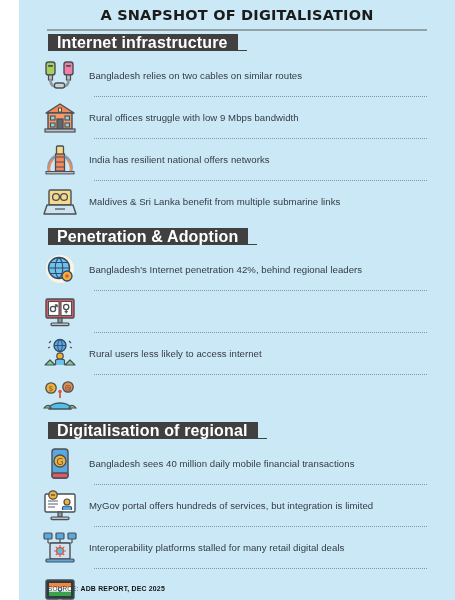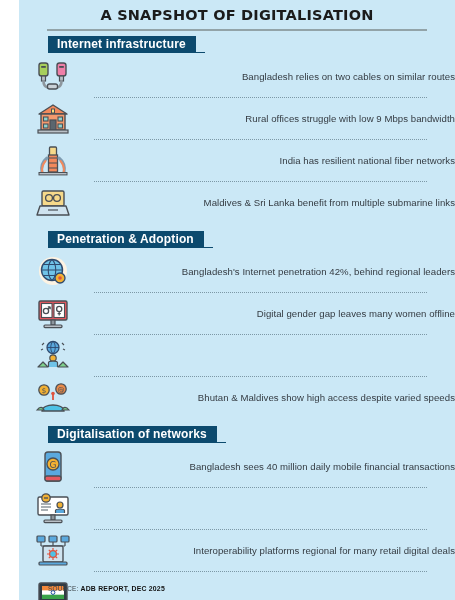--- a/index.html
+++ b/index.html
@@ -3,24 +3,24 @@
 <meta charset="utf-8">
 <style>
   html,body{margin:0;padding:0;background:#ffffff;}
   body{width:455px;height:600px;overflow:hidden;font-family:"Liberation Sans",sans-serif;}
   #poster{position:relative;width:455px;height:600px;background:#ffffff;box-sizing:border-box;}
   #panel{position:absolute;left:19px;top:0;width:436px;height:600px;background:#cbe8f6;box-sizing:border-box;}
   .title{position:absolute;left:0;top:7px;width:436px;text-align:center;font-size:14.5px;font-weight:bold;letter-spacing:.2px;color:#1b1b1b;font-family:"DejaVu Sans",sans-serif;}
   .rule{position:absolute;left:28px;top:29px;width:380px;height:2px;background:#7f8c8d;opacity:.75;}
   .sections{position:absolute;left:0;top:34px;width:436px;}
   .section{margin:0 0 6px 0;}
-  .band{position:relative;display:inline-block;height:17px;line-height:17px;background:#0c4a6e;color:#ffffff;font-size:12px;font-weight:bold;padding:0 19px 0 9px;margin-left:29px;letter-spacing:.15px;}
+  .band{position:relative;display:inline-block;height:17px;line-height:17px;background:#404040;color:#ffffff;font-size:16px;font-weight:bold;padding:0 19px 0 9px;margin-left:29px;letter-spacing:.15px;}
   .band:after{content:"";position:absolute;right:0;top:0;width:0;height:0;border-top:8.5px solid #cbe8f6;border-bottom:8.5px solid #cbe8f6;border-right:9px solid #cbe8f6;}
   .rows{margin-top:3px;}
-  .row{display:flex;align-items:center;min-height:41px;padding-left:11px;box-sizing:border-box;justify-content:space-between;}
+  .row{display:flex;align-items:center;min-height:41px;padding-left:18px;box-sizing:border-box;}
   .icon-cell{width:46px;min-width:46px;height:40px;display:flex;align-items:center;justify-content:center;}
   .txt{font-size:9.6px;color:#343b42;line-height:1.25;padding-left:6px;letter-spacing:.05px;}
   .sep{height:0;border-top:1.4px dotted #6f8b99;margin-left:75px;margin-right:28px;opacity:.85;}
   .source{position:absolute;left:29px;bottom:8px;font-size:6.4px;color:#3a4046;letter-spacing:.2px;}
   .source b{font-size:6.9px;color:#111;}
   svg{display:block;}
 </style>
 </head>
 <body>
 
@@ -79,21 +79,21 @@
                 <rect x="14.5" y="3" width="7" height="9" rx="1" fill="#f6d98a" stroke="#4a4f55" stroke-width="1.3"></rect>
                 <rect x="13.5" y="11" width="9" height="17" fill="#f2895c" stroke="#4a4f55" stroke-width="1.3"></rect>
                 <path d="M13.5 14 L22.5 14 M13.5 19 L22.5 19 M13.5 24 L22.5 24" stroke="#4a4f55" stroke-width="1"></path>
                 <path d="M12 14 C7 18, 6 24, 7 29" fill="none" stroke="#7f9bb0" stroke-width="3" stroke-linecap="round"></path>
                 <path d="M24 14 C29 18, 30 24, 29 29" fill="none" stroke="#7f9bb0" stroke-width="3" stroke-linecap="round"></path>
                 <path d="M10.5 17 C7 21, 6.5 25, 7.5 29" fill="none" stroke="#f2895c" stroke-width="2" stroke-linecap="round"></path>
                 <path d="M25.5 17 C29 21, 29.5 25, 28.5 29" fill="none" stroke="#f2895c" stroke-width="2" stroke-linecap="round"></path>
                 <rect x="4" y="28.5" width="28" height="2.4" fill="#b9c0c6" stroke="#4a4f55" stroke-width="1"></rect>
               </svg>
             </div>
-            <div class="txt">India has resilient national fiber networks</div>
+            <div class="txt">India has resilient national offers networks</div>
           </div>
           <div class="sep"></div>
 
           <div class="row">
             <div class="icon-cell">
               <svg width="36" height="34" viewBox="0 0 36 34">
                 <rect x="7" y="5" width="22" height="15" rx="1.5" fill="#f6d98a" stroke="#4a4f55" stroke-width="1.4"></rect>
                 <circle cx="14" cy="12" r="3.4" fill="none" stroke="#4a4f55" stroke-width="1.3"></circle>
                 <circle cx="22" cy="12" r="3.4" fill="none" stroke="#4a4f55" stroke-width="1.3"></circle>
                 <path d="M17.4 12 L18.6 12" stroke="#4a4f55" stroke-width="1.3"></path>
@@ -134,62 +134,61 @@
                 <rect x="6.5" y="6.5" width="10.5" height="14" fill="#ffffff" stroke="#4a4f55" stroke-width="1.1"></rect>
                 <rect x="19" y="6.5" width="10.5" height="14" fill="#ffffff" stroke="#4a4f55" stroke-width="1.1"></rect>
                 <circle cx="11" cy="14" r="2.6" fill="none" stroke="#4a4f55" stroke-width="1.3"></circle>
                 <path d="M13 12 L15.2 9.8 M15.2 9.8 H12.8 M15.2 9.8 V12.2" stroke="#4a4f55" stroke-width="1.2" fill="none"></path>
                 <circle cx="24.2" cy="12" r="2.6" fill="none" stroke="#4a4f55" stroke-width="1.3"></circle>
                 <path d="M24.2 14.6 V18.4 M22.6 16.7 H25.8" stroke="#4a4f55" stroke-width="1.2"></path>
                 <rect x="16" y="23" width="4" height="5" fill="#8d969d" stroke="#4a4f55" stroke-width="1.2"></rect>
                 <rect x="9" y="28" width="18" height="2.6" rx="1" fill="#b9c0c6" stroke="#4a4f55" stroke-width="1.2"></rect>
               </svg>
             </div>
-            <div class="txt">Digital gender gap leaves many women offline</div>
           </div>
           <div class="sep"></div>
 
           <div class="row">
             <div class="icon-cell">
               <svg width="36" height="34" viewBox="0 0 36 34">
                 <circle cx="18" cy="8.5" r="6" fill="#5aa9de" stroke="#2f4a6e" stroke-width="1.3"></circle>
                 <path d="M12 8.5 H24 M18 2.5 C15 5, 15 12, 18 14.5 M18 2.5 C21 5, 21 12, 18 14.5" fill="none" stroke="#2f4a6e" stroke-width=".9"></path>
                 <path d="M9 4 L7 6 M27 4 L29 6 M8 10 L6 11 M28 10 L30 11" stroke="#4a4f55" stroke-width="1.1"></path>
                 <circle cx="18" cy="19" r="3.2" fill="#f2b134" stroke="#4a4f55" stroke-width="1.2"></circle>
                 <path d="M13.5 28 V23.5 C13.5 21.6, 22.5 21.6, 22.5 23.5 V28" fill="#6fc3e8" stroke="#4a4f55" stroke-width="1.2"></path>
                 <path d="M3 28 L8 23 L13 28 Z" fill="#7fd18c" stroke="#4a4f55" stroke-width="1.2" stroke-linejoin="round"></path>
                 <path d="M23 28 L28 23 L33 28 Z" fill="#7fd18c" stroke="#4a4f55" stroke-width="1.2" stroke-linejoin="round"></path>
               </svg>
             </div>
+            <div class="txt">Rural users less likely to access internet</div>
           </div>
           <div class="sep"></div>
 
           <div class="row">
             <div class="icon-cell">
               <svg width="36" height="34" viewBox="0 0 36 34">
                 <circle cx="9" cy="9" r="5.2" fill="#f2b134" stroke="#4a4f55" stroke-width="1.3"></circle>
                 <text x="9" y="12" font-size="7" text-anchor="middle" fill="#4a4f55" font-family="DejaVu Sans">$</text>
                 <circle cx="26" cy="8" r="5.2" fill="#e98b4a" stroke="#4a4f55" stroke-width="1.3"></circle>
                 <text x="26" y="11" font-size="7" text-anchor="middle" fill="#4a4f55" font-family="DejaVu Sans">@</text>
                 <path d="M18 13 V19" stroke="#e0533d" stroke-width="1.8"></path>
                 <circle cx="18" cy="12.5" r="1.8" fill="#e0533d"></circle>
                 <path d="M7 30 C7 22, 29 22, 29 30 Z" fill="#4ec2e6" stroke="#4a4f55" stroke-width="1.3"></path>
                 <path d="M2 29 C5 25, 8 26, 9 29 Z" fill="#7fd18c" stroke="#4a4f55" stroke-width="1.2"></path>
                 <path d="M34 29 C31 25, 28 26, 27 29 Z" fill="#7fd18c" stroke="#4a4f55" stroke-width="1.2"></path>
               </svg>
             </div>
-            <div class="txt">Bhutan &amp; Maldives show high access despite varied speeds</div>
           </div>
 
         </div>
       </div>
 
       <div class="section">
         <div class="band">
-          <span>Digitalisation of networks</span>
+          <span>Digitalisation of regional</span>
         </div>
         <div class="rows">
 
           <div class="row">
             <div class="icon-cell">
               <svg width="36" height="34" viewBox="0 0 36 34">
                 <rect x="10" y="2" width="16" height="29" rx="3" fill="#5aa9de" stroke="#4a4f55" stroke-width="1.4"></rect>
                 <rect x="10" y="26" width="16" height="5" rx="2" fill="#e4585f" stroke="#4a4f55" stroke-width="1.3"></rect>
                 <circle cx="18" cy="14" r="6" fill="#f2b134" stroke="#4a4f55" stroke-width="1.3"></circle>
                 <text x="18" y="17.5" font-size="9" text-anchor="middle" fill="#4a4f55" font-family="DejaVu Sans">G</text>
@@ -205,37 +204,38 @@
                 <rect x="3" y="5" width="30" height="18" rx="1.5" fill="#ffffff" stroke="#4a4f55" stroke-width="1.4"></rect>
                 <path d="M6 12 H16 M6 15 H16 M6 18 H13" stroke="#8d969d" stroke-width="1.3"></path>
                 <circle cx="11" cy="6" r="4.2" fill="#f2b134" stroke="#4a4f55" stroke-width="1.3"></circle>
                 <path d="M9 6 H13" stroke="#4a4f55" stroke-width="1.3"></path>
                 <circle cx="25" cy="13" r="3" fill="#f2b134" stroke="#4a4f55" stroke-width="1.2"></circle>
                 <path d="M20.5 21 V18.5 C20.5 16.5, 29.5 16.5, 29.5 18.5 V21" fill="#5aa9de" stroke="#4a4f55" stroke-width="1.2"></path>
                 <rect x="16" y="23" width="4" height="5" fill="#8d969d" stroke="#4a4f55" stroke-width="1.2"></rect>
                 <rect x="9" y="28" width="18" height="2.6" rx="1" fill="#b9c0c6" stroke="#4a4f55" stroke-width="1.2"></rect>
               </svg>
             </div>
+            <div class="txt">MyGov portal offers hundreds of services, but integration is limited</div>
           </div>
           <div class="sep"></div>
 
           <div class="row">
             <div class="icon-cell">
               <svg width="36" height="34" viewBox="0 0 36 34">
                 <rect x="2" y="2" width="8" height="6" rx="1" fill="#5aa9de" stroke="#4a4f55" stroke-width="1.2"></rect>
                 <rect x="14" y="2" width="8" height="6" rx="1" fill="#5aa9de" stroke="#4a4f55" stroke-width="1.2"></rect>
                 <rect x="26" y="2" width="8" height="6" rx="1" fill="#5aa9de" stroke="#4a4f55" stroke-width="1.2"></rect>
                 <path d="M6 8 V12 M18 8 V12 M30 8 V12 M6 12 H30" stroke="#4a4f55" stroke-width="1.2"></path>
                 <rect x="8" y="12" width="20" height="16" rx="1.5" fill="#cfe3ef" stroke="#4a4f55" stroke-width="1.4"></rect>
                 <circle cx="18" cy="20" r="3.4" fill="#4ec2e6" stroke="#e0533d" stroke-width="1.3"></circle>
                 <path d="M18 14 V16.6 M18 23.4 V26 M12 20 H14.6 M21.4 20 H24 M13.8 15.8 L15.6 17.6 M20.4 22.4 L22.2 24.2 M22.2 15.8 L20.4 17.6 M15.6 22.4 L13.8 24.2" stroke="#e0533d" stroke-width="1.2"></path>
                 <rect x="4" y="28" width="28" height="3" rx="1" fill="#5aa9de" stroke="#4a4f55" stroke-width="1.2"></rect>
               </svg>
             </div>
-            <div class="txt">Interoperability platforms regional for many retail digital deals</div>
+            <div class="txt">Interoperability platforms stalled for many retail digital deals</div>
           </div>
           <div class="sep"></div>
 
           <div class="row">
             <div class="icon-cell">
               <svg width="36" height="34" viewBox="0 0 36 34">
                 <rect x="4" y="7" width="28" height="19" rx="2" fill="#2f3b44" stroke="#4a4f55" stroke-width="1.4"></rect>
                 <rect x="7" y="10" width="22" height="13" fill="#ffffff"></rect>
                 <rect x="7" y="10" width="22" height="4.33" fill="#f2883b"></rect>
                 <rect x="7" y="18.67" width="22" height="4.33" fill="#3aa349"></rect>

